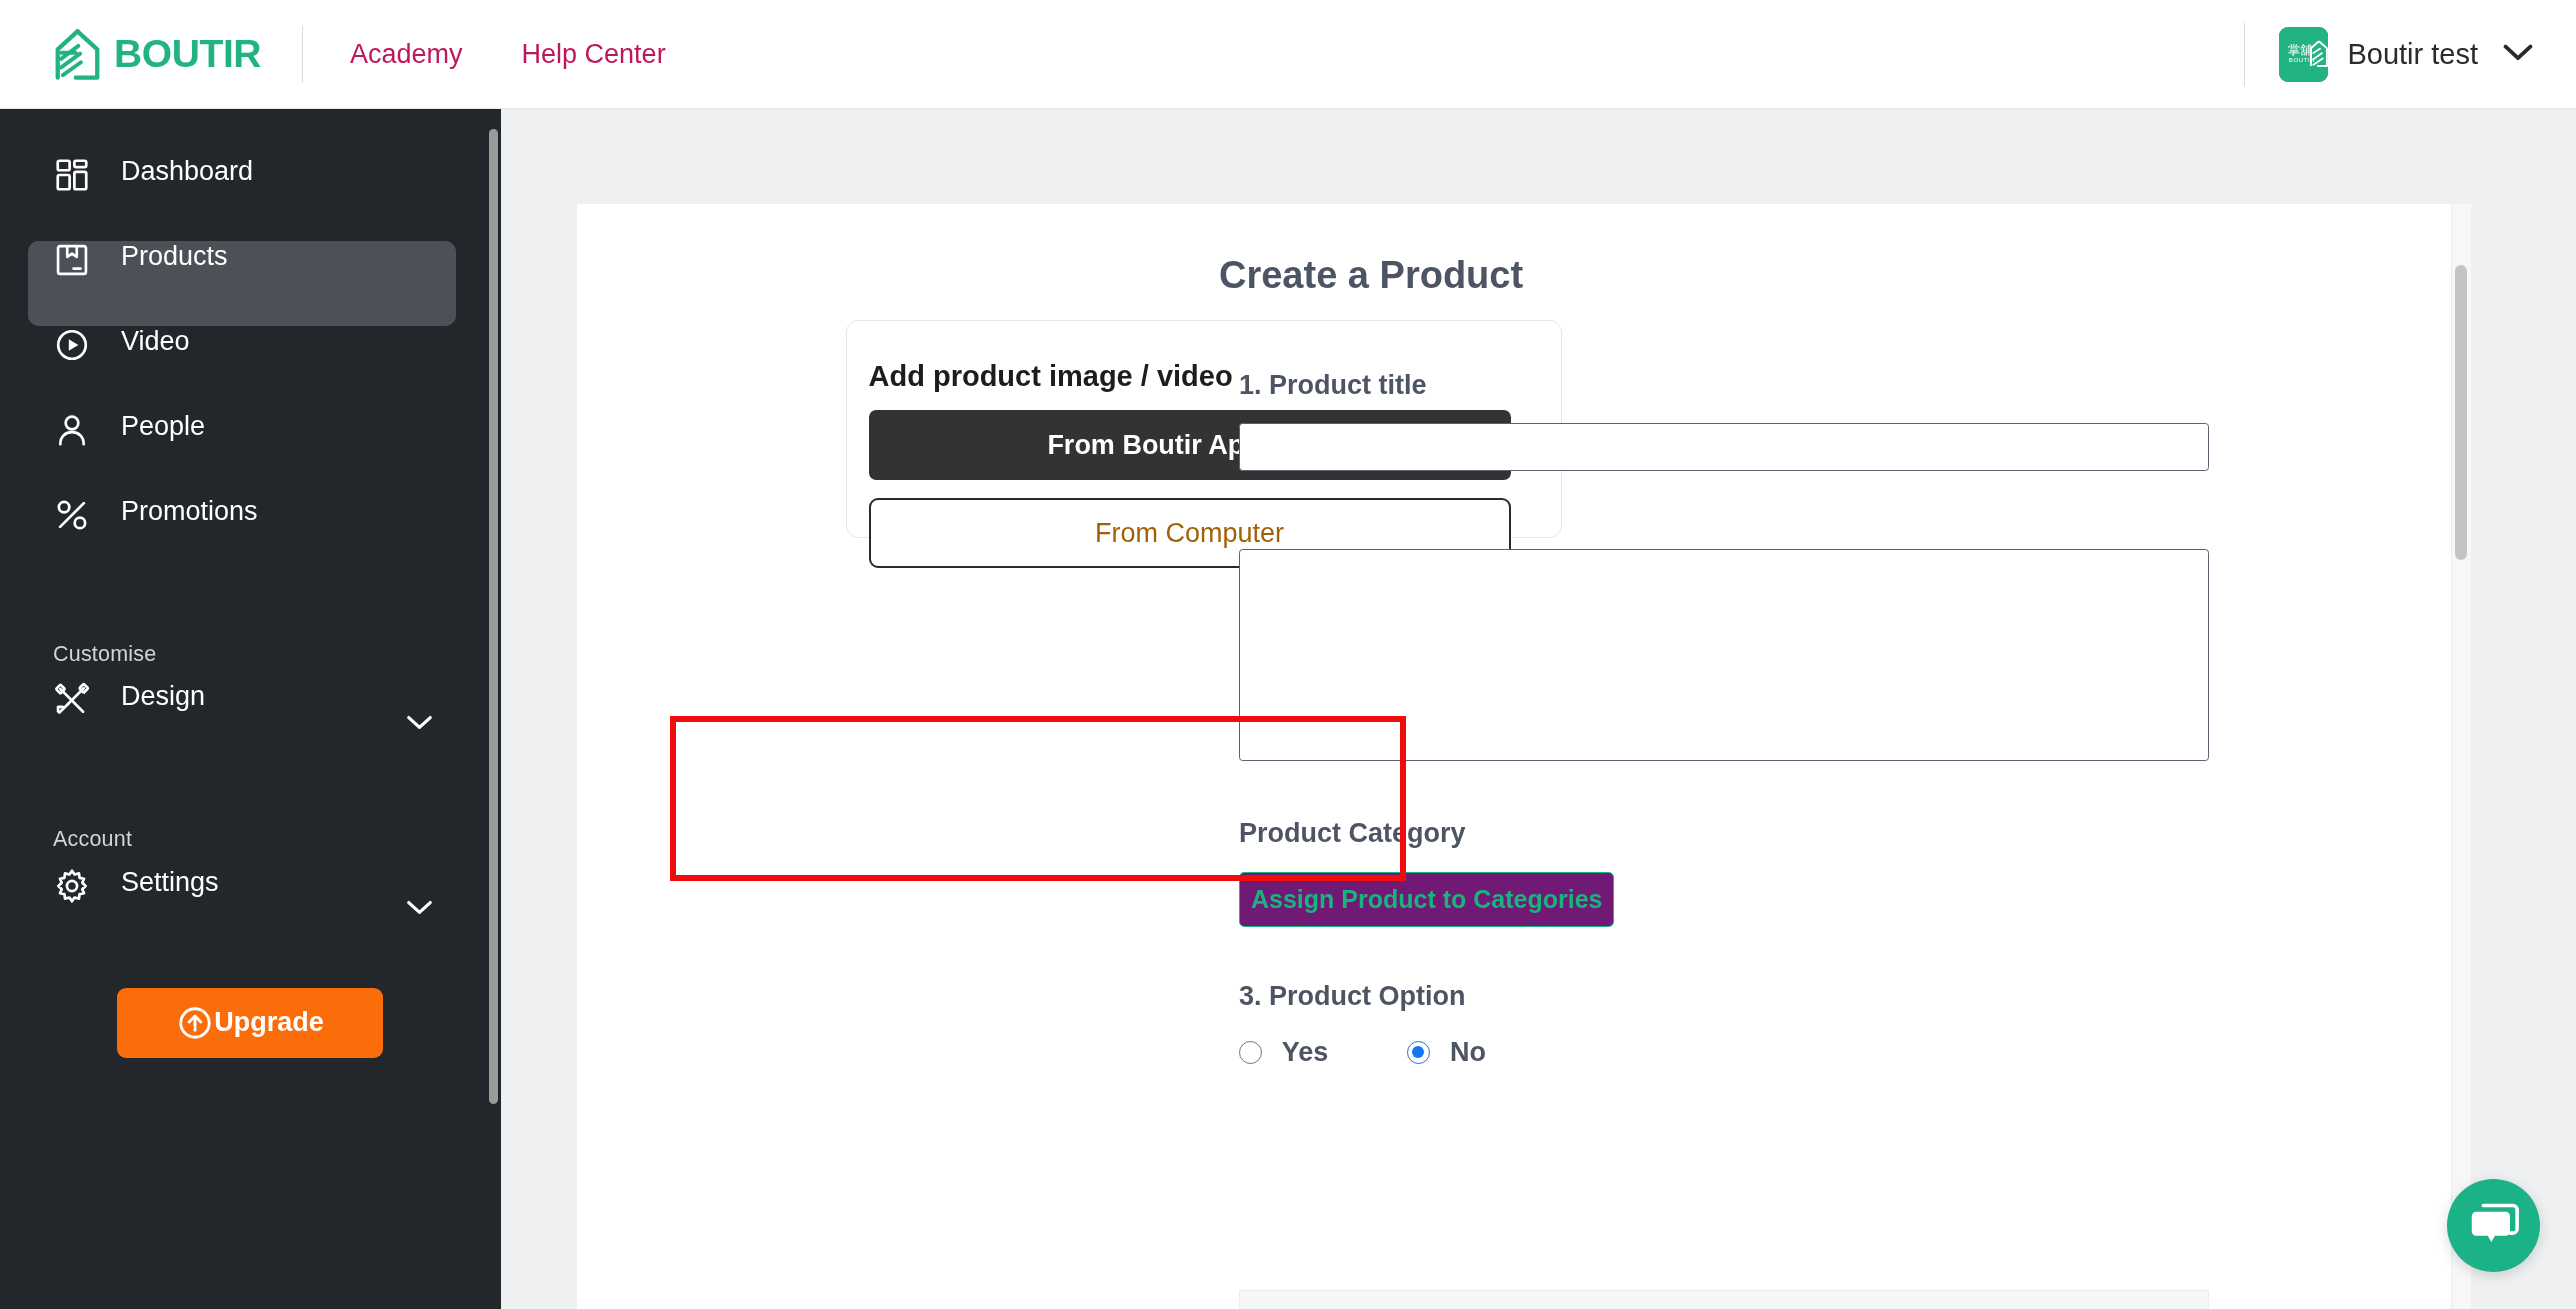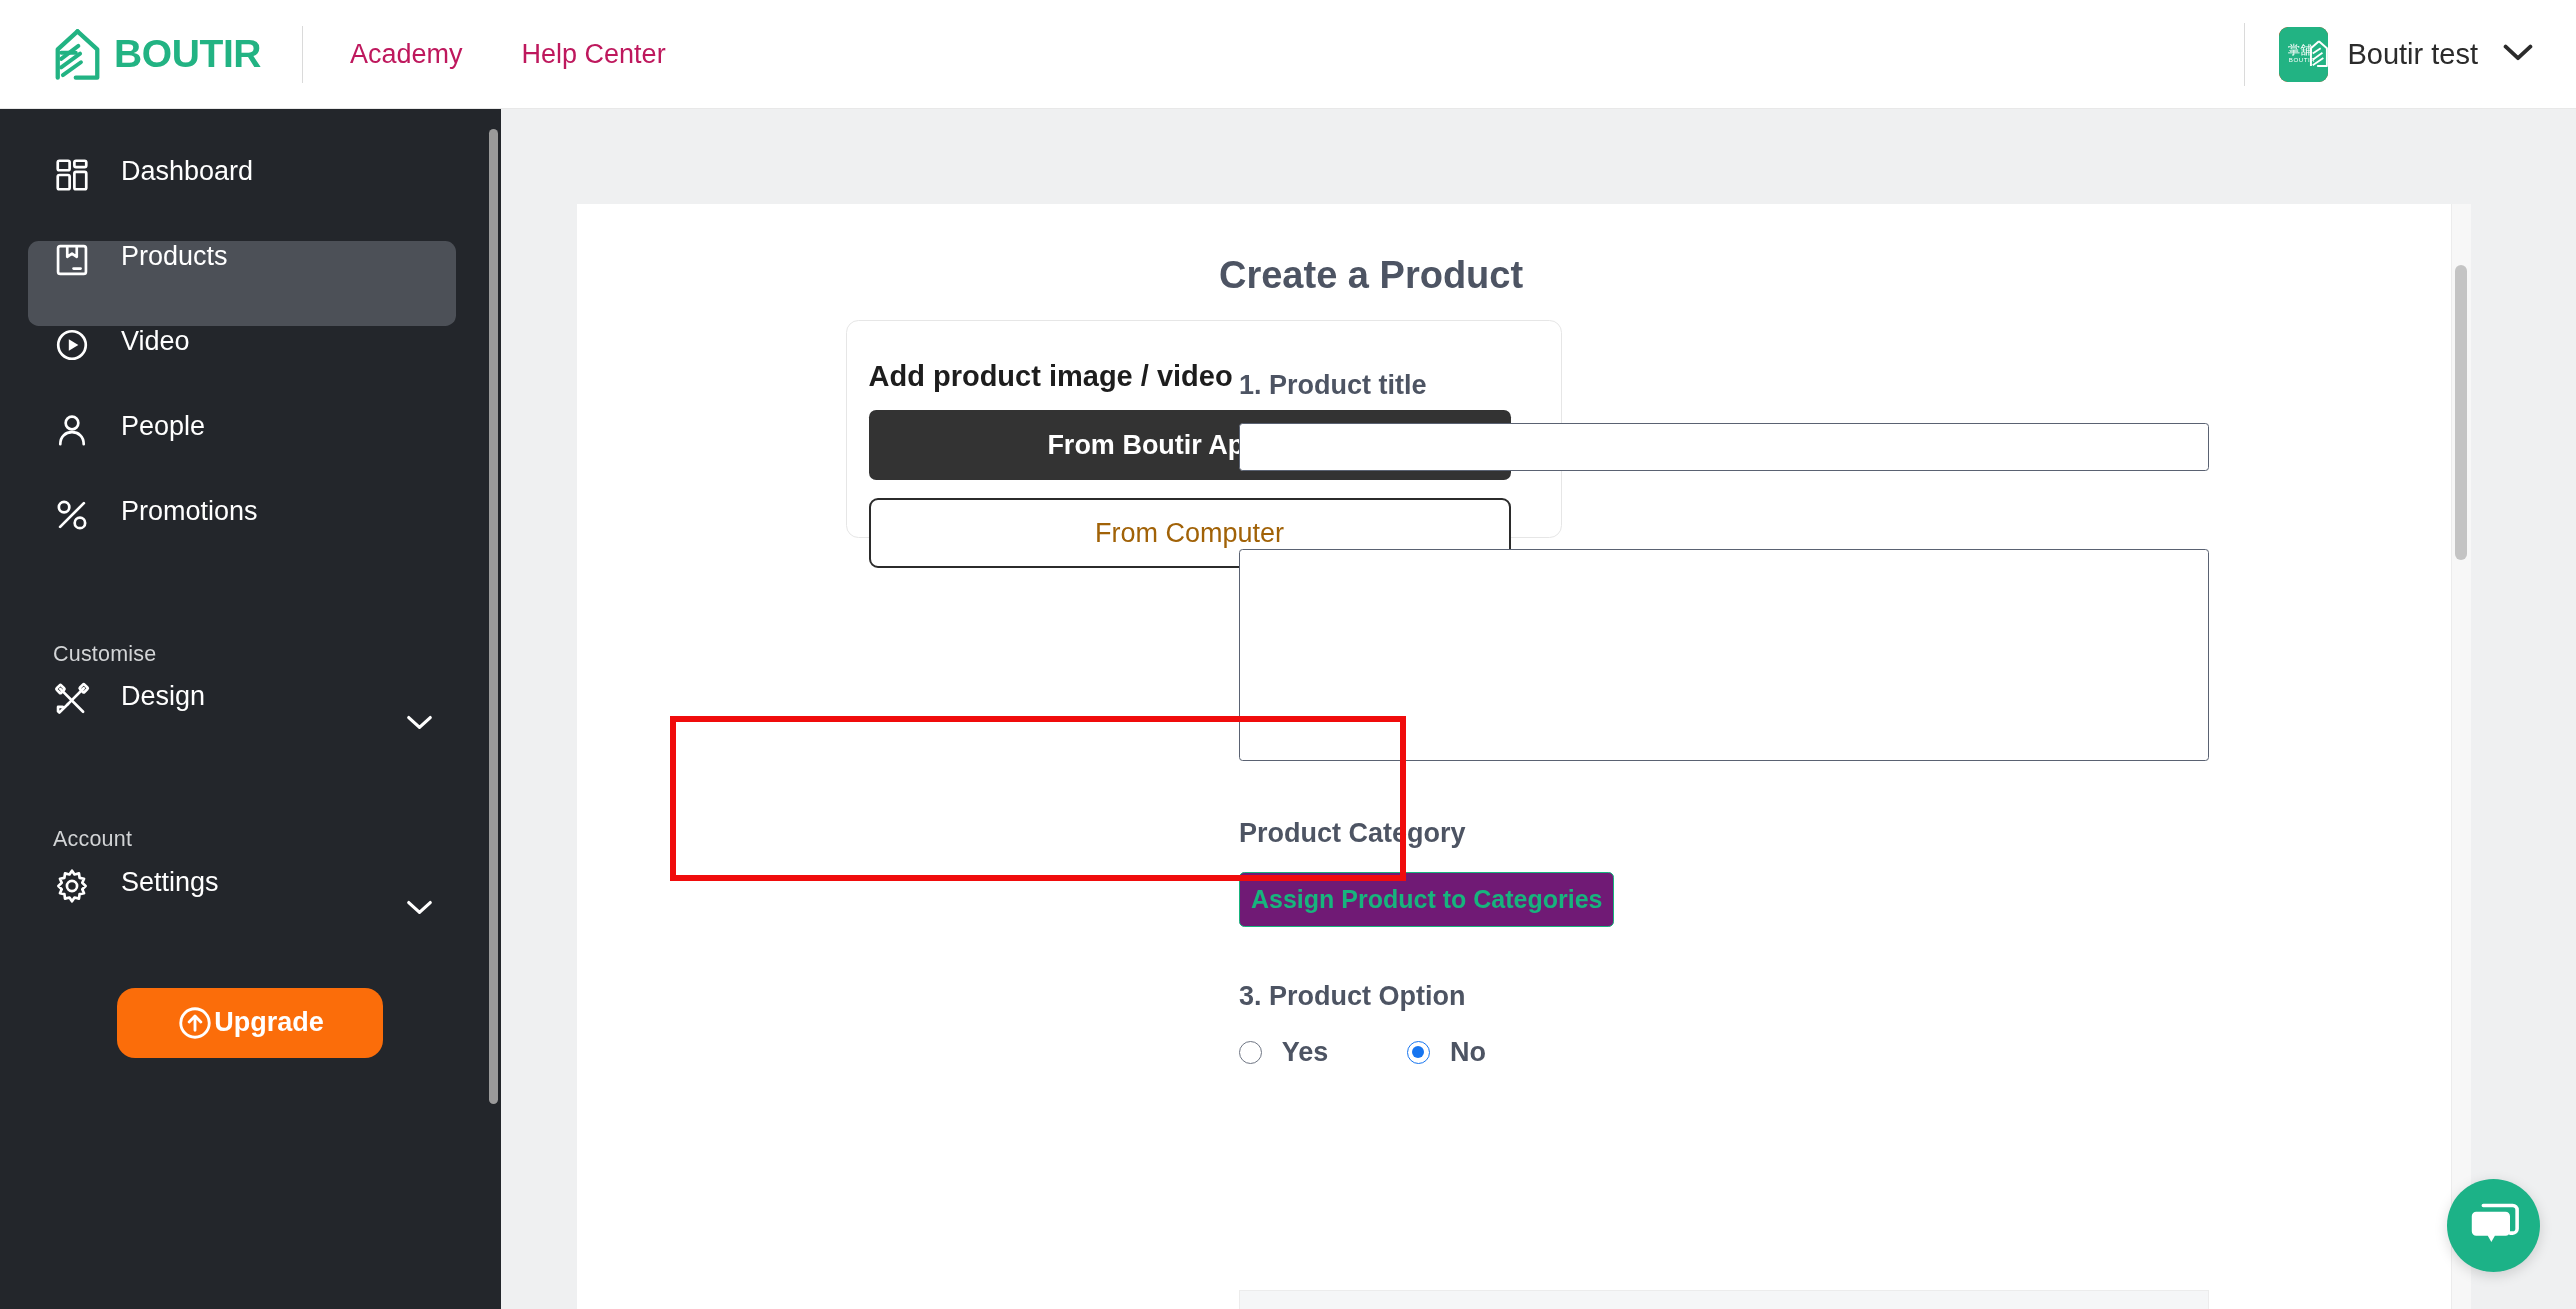--- a/index.html
+++ b/index.html
@@ -69,21 +69,21 @@
   .nav-label {
     font-size: 27px; color: #ffffff; margin-left: 30px; font-weight: 400;
   }
   .nav-chev { position: absolute; right: 23px; top: 50%; transform: translateY(-50%); }
   .section-head {
     font-size: 21.5px; color: #d2d4d6; margin-left: 53px;
     margin-top: 61px; margin-bottom: 14.3px; letter-spacing: 0.2px;
   }
   .upgrade-btn {
     margin: 36px 0 0 117px; width: 266px; height: 70px;
-    background: #fb6d0a; border-radius: 18px; border: none;
+    background: #fb6d0a; border-radius: 9px; border: none;
     display: flex; align-items: center; justify-content: center;
     cursor: pointer; gap: 0;
   }
   .upgrade-label { font-size: 27px; color: #fff; font-weight: 700; }
 
   
   .main {
     position: absolute; left: 501px; top: 109px;
     width: 2075px; height: 1200px; background: #eff0f1; overflow: hidden;
   }

